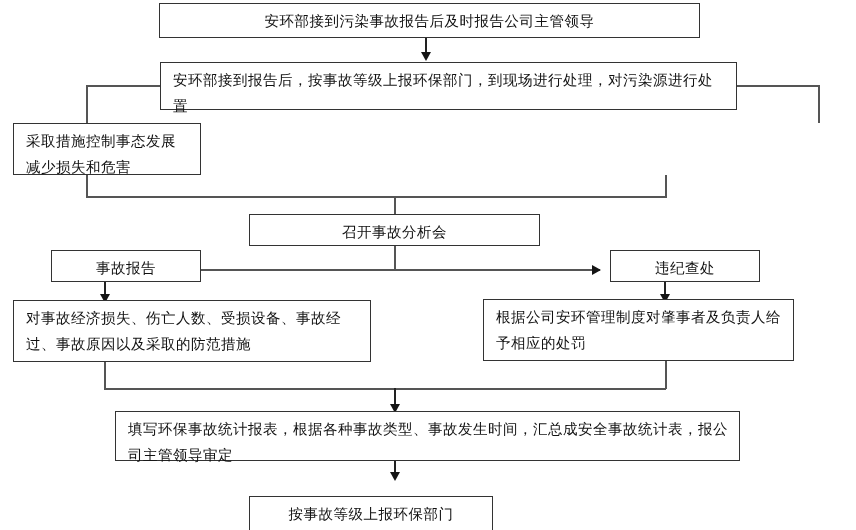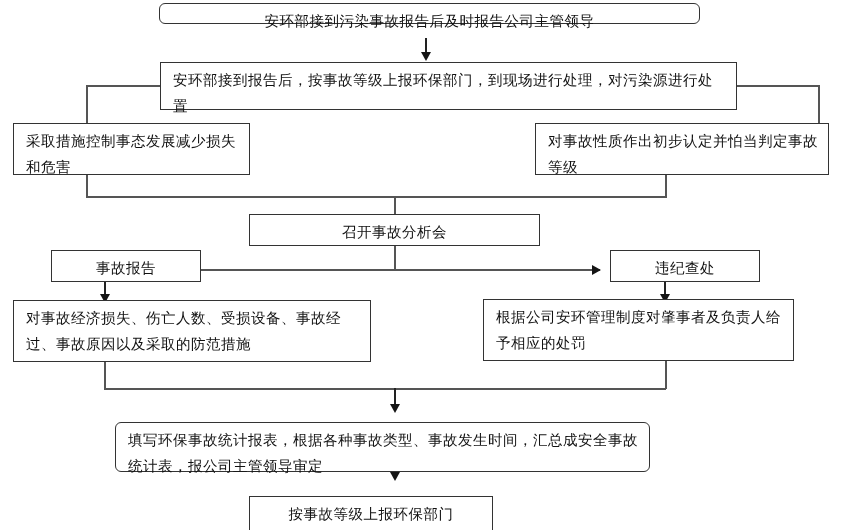--- a/index.html
+++ b/index.html
@@ -65,44 +65,41 @@
     border-top:5px solid transparent;
     border-bottom:5px solid transparent;
     border-left:9px solid #151515;
   }
 </style>
 </head>
 <body>
 
 <div id="canvas">
 
-  <div class="box center" style="left:159px; top:3px; width:541px; height:21px;border-radius:6px;">
+  <div class="box center" style="left:159px; top:3px; width:541px; height:35px;">
     <span class="txt">安环部接到污染事故报告后及时报告公司主管领导</span>
   </div>
 
   <div class="ln v dark" style="left:425px; top:38px; width:2.2px; height:18px;"></div>
   <div class="arr down" style="left:421px; top:52px;"></div>
 
   <div class="box" style="left:160px; top:62px; width:577px; height:48px;">
     <span class="txt">安环部接到报告后，按事故等级上报环保部门，到现场进行处理，对污染源进行处置</span>
   </div>
 
   <div class="ln h" style="left:86px; top:85px; width:76px; height:1.6px;"></div>
   <div class="ln v" style="left:86px; top:85px; width:1.6px; height:38px;"></div>
 
   <div class="ln h" style="left:736px; top:85px; width:84px; height:1.6px;"></div>
   <div class="ln v" style="left:818px; top:85px; width:1.6px; height:38px;"></div>
 
-  <div class="box" style="left:13px; top:123px; width:237px; height:52px;">
+  <div class="box" style="left:13px; top:123px; width:188px; height:52px;">
     <span class="txt">采取措施控制事态发展减少损失和危害</span>
   </div>
 
-  <div class="box" style="left:535px; top:123px; width:294px; height:52px;">
-    <span class="txt">对事故性质作出初步认定并怕当判定事故等级</span>
-  </div>
 
   <div class="ln v" style="left:86px; top:175px; width:1.6px; height:22px;"></div>
   <div class="ln v" style="left:665px; top:175px; width:1.6px; height:22px;"></div>
   <div class="ln h" style="left:86px; top:196px; width:581px; height:1.6px;"></div>
   <div class="ln v" style="left:394px; top:196px; width:1.6px; height:20px;"></div>
 
   <div class="box center" style="left:249px; top:214px; width:291px; height:32px;">
     <span class="txt">召开事故分析会</span>
   </div>
 
@@ -133,21 +130,21 @@
   <div class="box" style="left:483px; top:299px; width:311px; height:62px;">
     <span class="txt">根据公司安环管理制度对肇事者及负责人给予相应的处罚</span>
   </div>
 
   <div class="ln v" style="left:104px; top:362px; width:1.6px; height:28px;"></div>
   <div class="ln v" style="left:665px; top:361px; width:1.6px; height:28px;"></div>
   <div class="ln h" style="left:104px; top:388px; width:562px; height:1.6px;"></div>
   <div class="ln v dark" style="left:394px; top:388px; width:2.2px; height:22px;"></div>
   <div class="arr down" style="left:390px; top:404px;"></div>
 
-  <div class="box" style="left:115px; top:422px; width:535px; height:50px;border-radius:6px;">
+  <div class="box" style="left:115px; top:411px; width:625px; height:50px;">
     <span class="txt">填写环保事故统计报表，根据各种事故类型、事故发生时间，汇总成安全事故统计表，报公司主管领导审定</span>
   </div>
 
   <div class="ln v dark" style="left:394px; top:461px; width:2.2px; height:16px;"></div>
   <div class="arr down" style="left:390px; top:472px;"></div>
 
   <div class="box center" style="left:249px; top:496px; width:244px; height:38px;">
     <span class="txt">按事故等级上报环保部门</span>
   </div>
 

